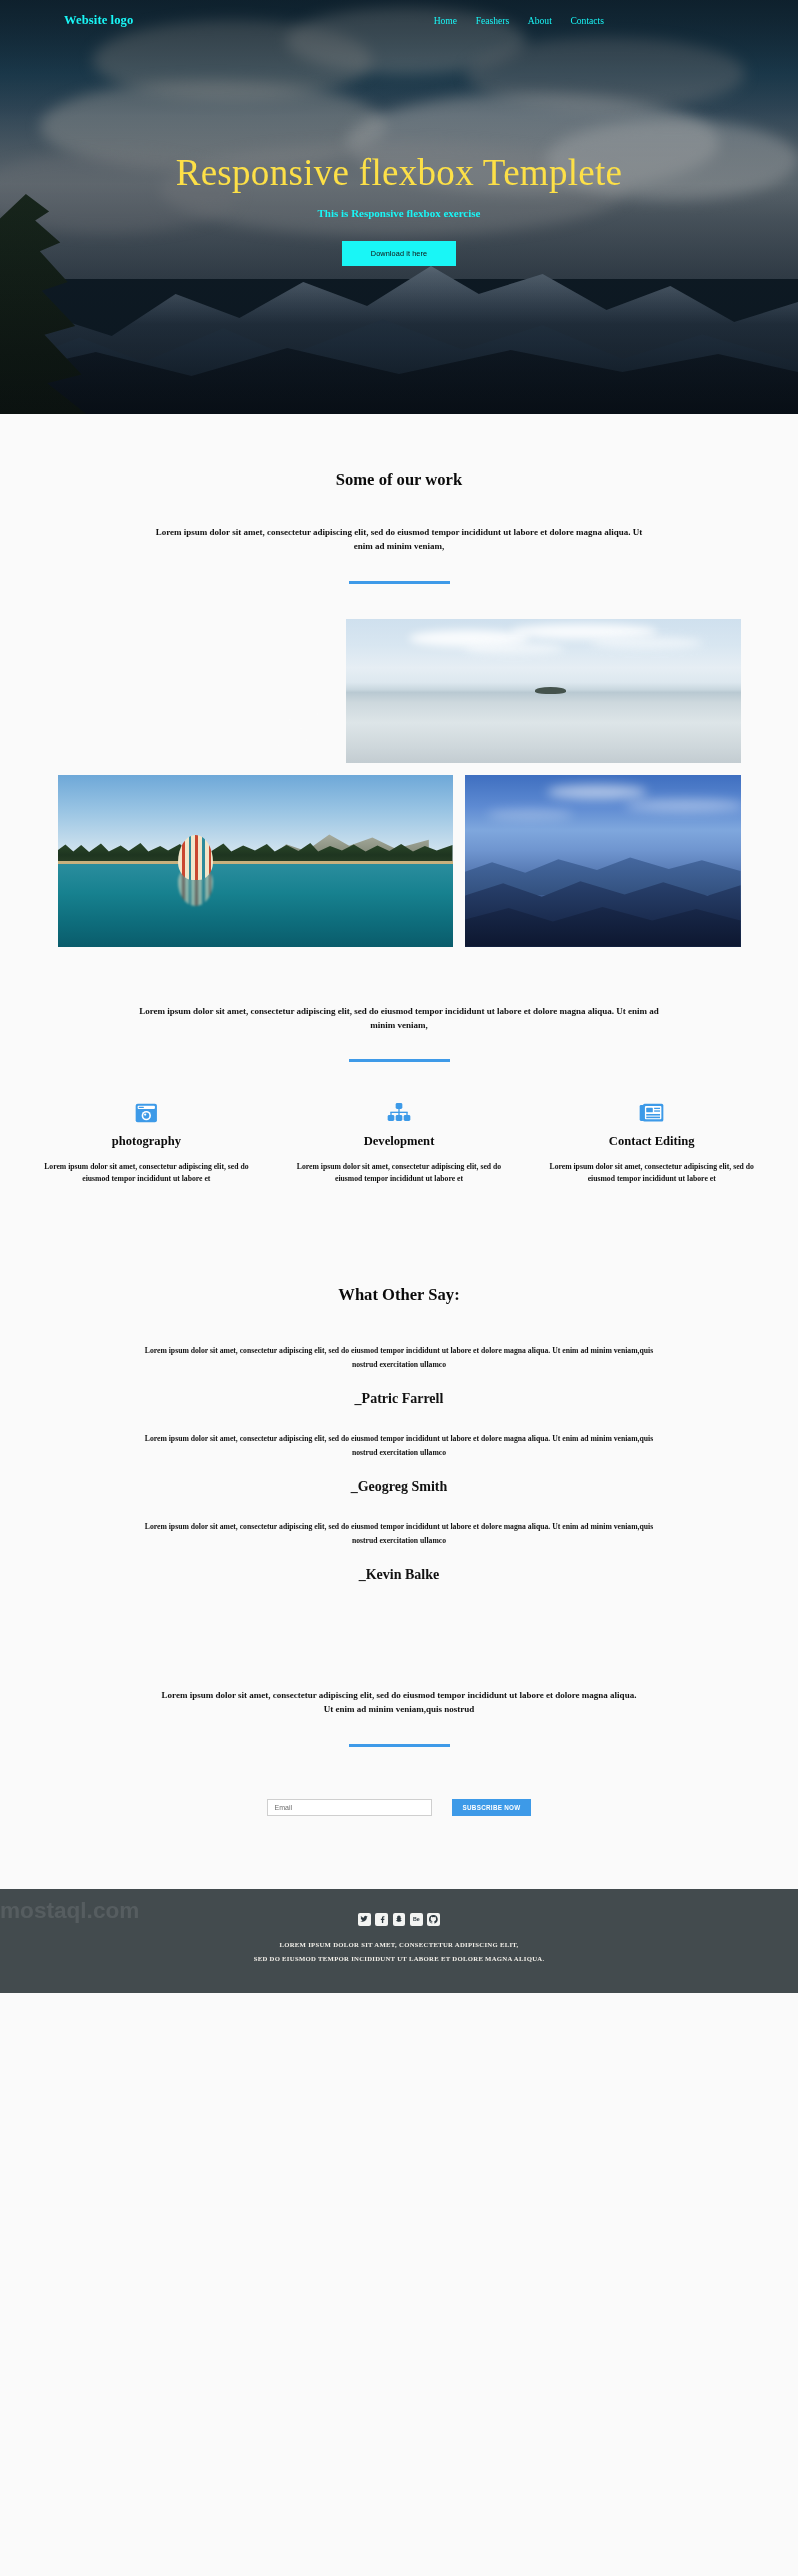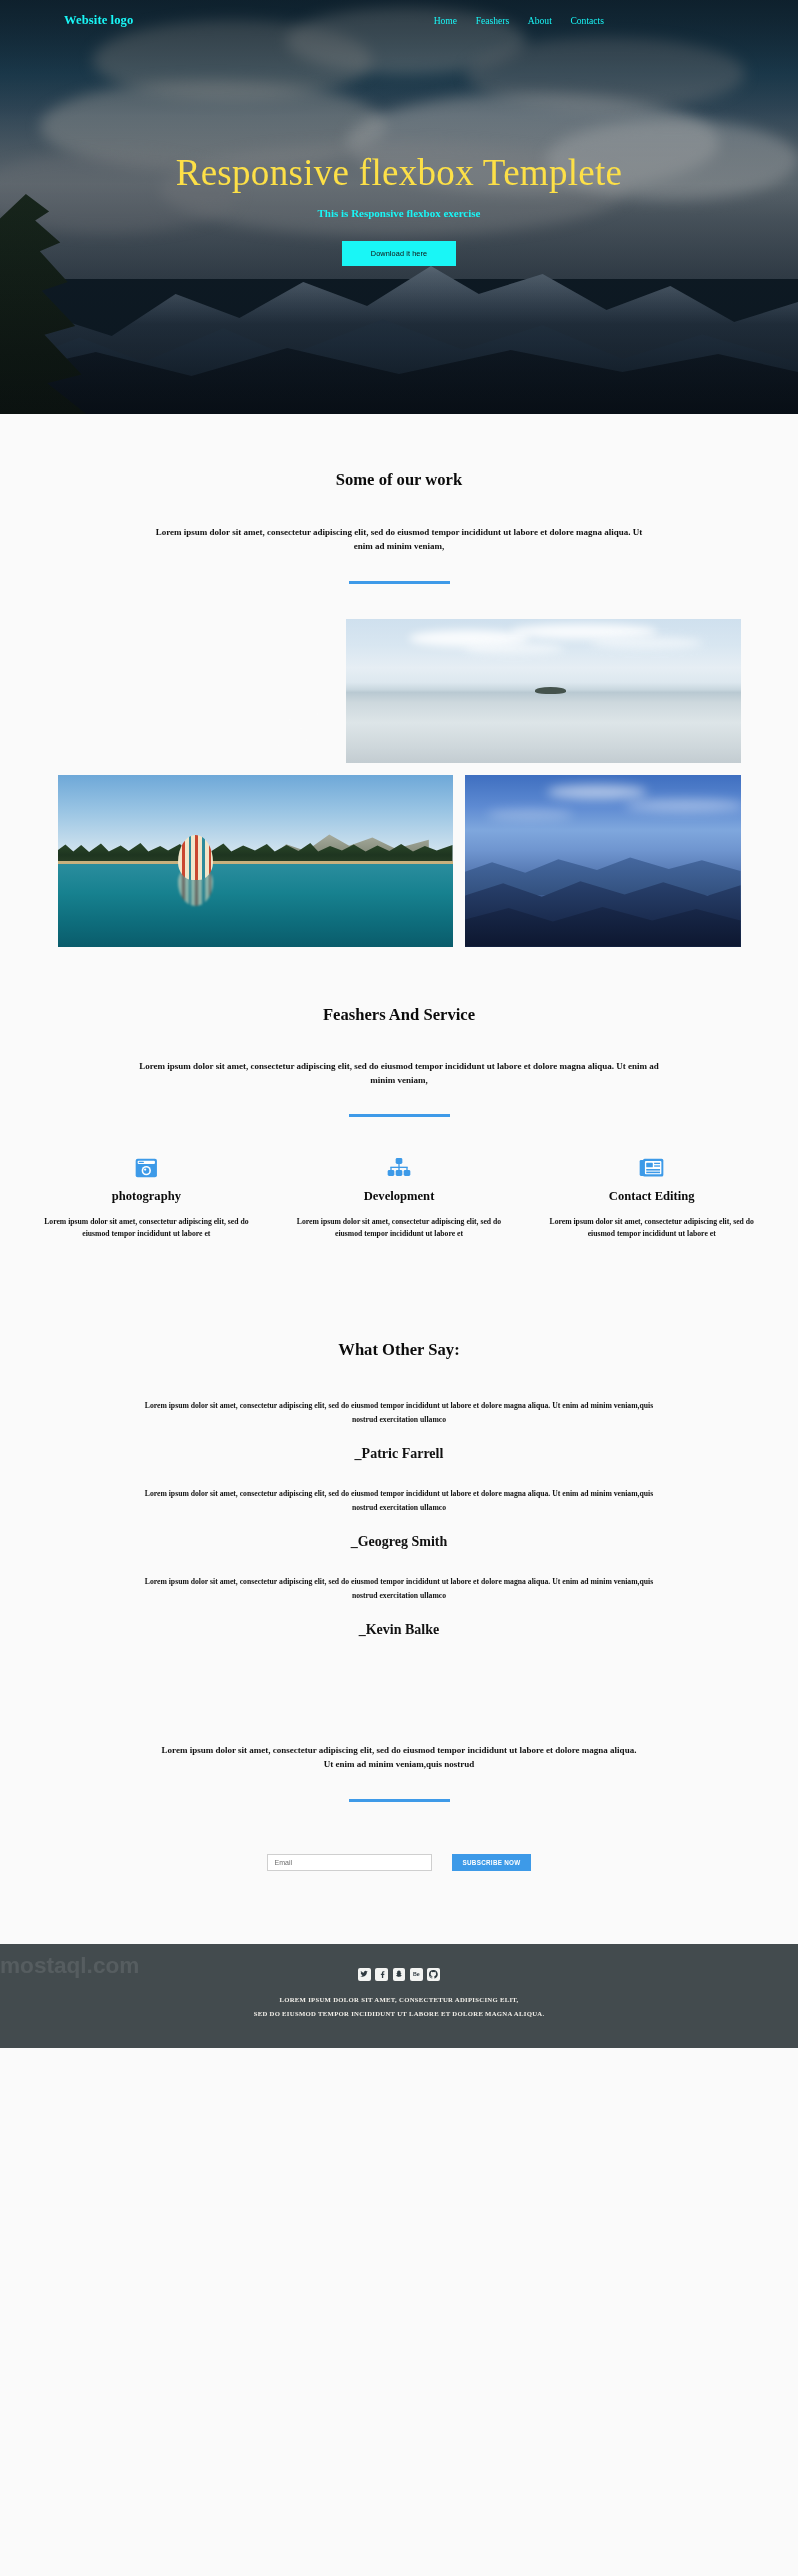--- a/index.html
+++ b/index.html
@@ -445,21 +445,20 @@
         <div class="v-cloud" style="left:8%;top:20%;width:86px;height:10.6px;opacity:.5"></div>
         <div class="v-ridge-1"></div>
         <div class="v-ridge-2"></div>
         <div class="v-ridge-3"></div>
       </div>
     </div>
   </div>
 </section>
 
 <section class="section" id="features">
-  <h2 class="sec-title">Feashers And Service</h2>
   <p class="sec-desc">Lorem ipsum dolor sit amet, consectetur adipiscing elit, sed do eiusmod tempor incididunt ut labore et dolore magna aliqua. Ut enim ad minim veniam,</p>
   <div class="divider"></div>
 
   <div class="features-grid">
 
     <div class="feature">
       <div class="feature-icon">
         <svg width="22.6" height="20" viewBox="0 0 34 30" aria-hidden="true">
           <rect x="1" y="1" width="32" height="28" rx="3" fill="#3d9ae8"></rect>
           <rect x="4" y="4" width="26" height="5" rx="1.5" fill="#ffffff"></rect>

